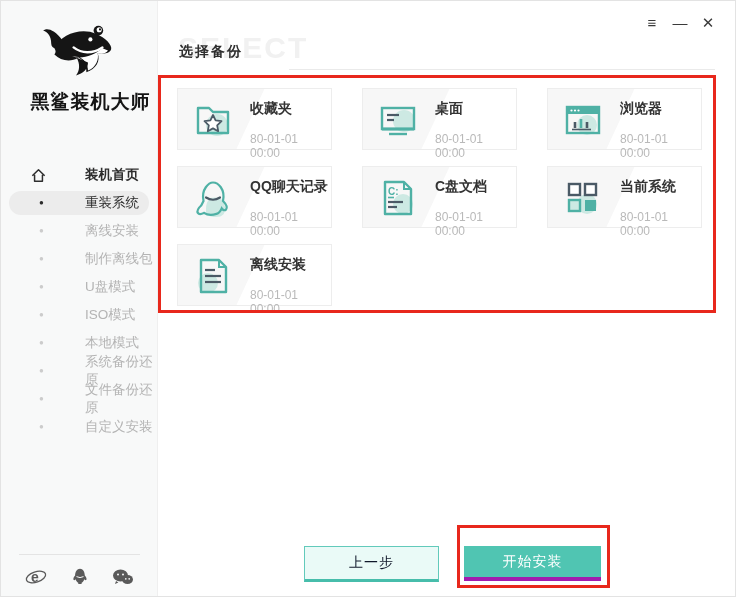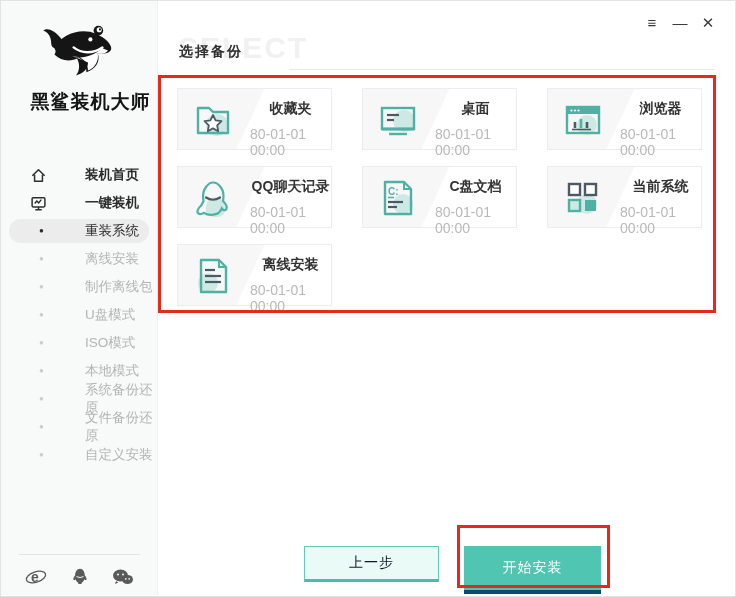--- a/index.html
+++ b/index.html
@@ -54,29 +54,29 @@
   .anno-start { left:456px; top:524px; width:153px; height:63px; }
   
   .cards { position:absolute; left:176px; top:87px; width:526px;
     display:grid; grid-template-columns:repeat(3,155px); grid-auto-rows:62px;
     column-gap:30px; row-gap:16px; }
   .card { position:relative; border:1px solid #ededed;
     background:linear-gradient(295deg,#ffffff 52%,#f7f7f7 52.5%);
     cursor:pointer; }
   .card .cico { position:absolute; left:13px; top:9px; width:44px; height:44px; }
   .card .ctext { position:absolute; left:72px; top:10px; }
-  .card .ctitle { font-size:14px; font-weight:bold; color:#333; line-height:18px;text-align:center; }
-  .card .cdate { font-size:14px; color:#b9b9b9; margin-top:9px; }
+  .card .ctitle { font-size:14px; font-weight:bold; color:#333; line-height:18px; }
+  .card .cdate { font-size:12px; color:#b9b9b9; margin-top:15px; }
   
   .btn { position:absolute; display:flex; align-items:center; justify-content:center;
     font-size:14px; cursor:pointer; letter-spacing:1px; }
   .btn-prev { left:303px; top:545px; width:135px; height:36px;
     background:#eafaf7; border:1px solid #62cabb; border-bottom:3px solid #47bdab; color:#0f172a; }
-  .btn-start { left:463px; top:545px; width:137px; height:48px;
-    background:#50c5b2; border:none; border-bottom:4px solid #0c4a6e; color:#ffffff; }
+  .btn-start { left:463px; top:545px; width:137px; height:35px;
+    background:#50c5b2; border:none; border-bottom:4px solid #a21caf; color:#ffffff; }
 </style>
 </head>
 <body>
 
 <div class="window">
 
   <div class="sidebar">
     <svg class="logo" viewBox="0 0 100 80">
       <path d="M28 24 C18 10 8 8 4 12 C10 14 14 20 14 28 C14 34 20 36 26 32 Z" fill="#151515"></path>
       <path d="M18 34 C26 16 52 8 70 16 C82 21 90 30 89 35 C88 40 80 42 72 40 C76 50 70 60 58 64 C58 56 54 48 48 46 C38 52 26 50 18 42 C20 39 20 37 18 34 Z" fill="#151515"></path>
@@ -89,28 +89,20 @@
       <path d="M46 46 C50 54 50 62 45 68 C54 66 60 60 60 52 Z" fill="#151515"></path>
     </svg>
     <div class="app-name">黑鲨装机大师</div>
 
     <div class="menu">
       <div class="mi top">
         <svg class="mico" viewBox="0 0 16 16">
             <path d="M2.2 8.3 L8 2.6 L13.8 8.3 M4.3 7.2 V13.4 H11.7 V7.2" fill="none" stroke="#2e2e2e" stroke-width="1.4" stroke-linejoin="round"></path>
           </svg>
         <span class="mlabel">装机首页</span>
-      </div>
-      <div class="mi top">
-        <svg class="mico" viewBox="0 0 16 16">
-            <rect x="2" y="2.6" width="12" height="8.6" rx="1" fill="none" stroke="#2e2e2e" stroke-width="1.4"></rect>
-            <path d="M4.4 8 l2-2.4 1.8 1.8 2.4-3" fill="none" stroke="#2e2e2e" stroke-width="1.3"></path>
-            <path d="M8 11.2 V13.6 M5 13.8 h6" stroke="#2e2e2e" stroke-width="1.4"></path>
-          </svg>
-        <span class="mlabel">一键装机</span>
       </div>
       <div class="mi sub selected">
         <span class="bullet">●</span>
         <span class="mlabel">重装系统</span>
       </div>
       <div class="mi sub">
         <span class="bullet">●</span>
         <span class="mlabel">离线安装</span>
       </div>
       <div class="mi sub">

